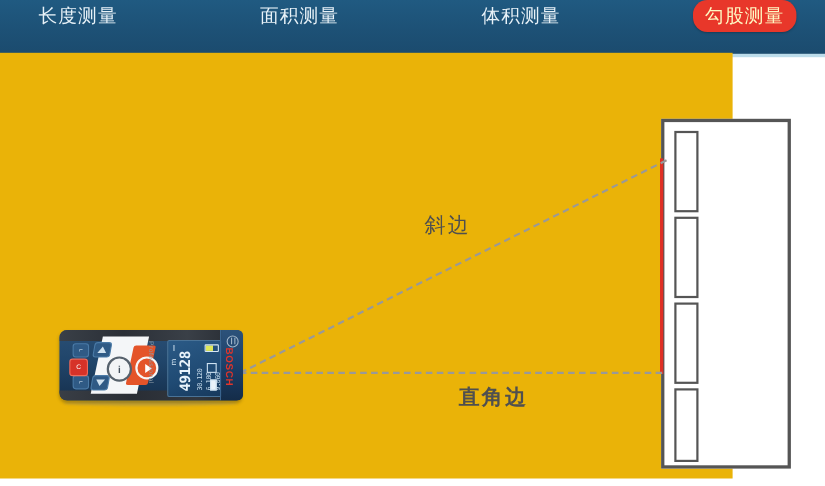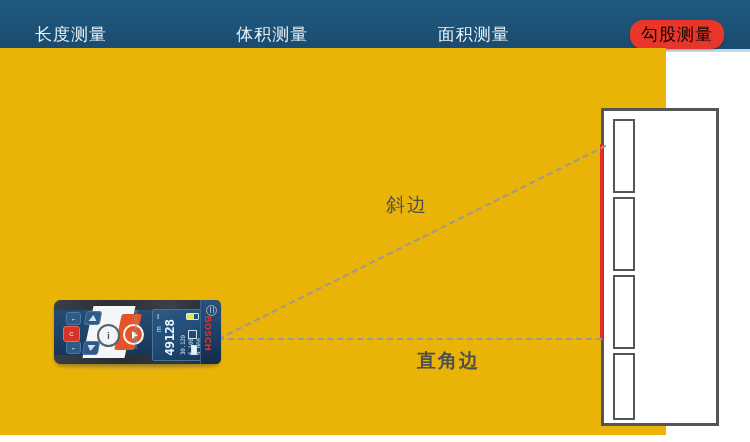--- a/index.html
+++ b/index.html
@@ -19,37 +19,37 @@
   
   .navbar {
     position: absolute;
     left: 0; top: 0;
     width: 750px;
     height: 52px;
     background: linear-gradient(180deg, #205a81 0%, #1d5176 55%, #1b4b6e 100%);
     border-bottom: 3px solid #bcdcea;
     box-sizing: border-box;
     display: flex;
-    align-items: flex-end;
+    align-items: flex-start;
     justify-content: space-between;
     padding: 0 26px;
   }
   .nav-tab {
     color: #e8f2f8;
     font-size: 17px;
     letter-spacing: 1px;
     line-height: 1;
     padding: 6px 9px;
     border-radius: 13px;
     white-space: nowrap;
     cursor: pointer;
   }
   .nav-tab.active {
     background: #e8372a;
-    color: #000000;
+    color: #fef9c3;
     padding: 6px 11px;
     box-shadow: 0 1px 2px rgba(0,0,0,0.25);
   }
 
   
   .stage {
     position: absolute;
     left: 0; top: 48px;
     width: 666px;
     height: 387px;
@@ -368,22 +368,22 @@
     filter: blur(1px);
   }
 </style>
 </head>
 <body>
 
 <div id="root">
 
   <div class="navbar">
     <div class="nav-tab">长度测量</div>
+    <div class="nav-tab">面积测量</div>
     <div class="nav-tab">体积测量</div>
-    <div class="nav-tab">面积测量</div>
     <div class="nav-tab active">勾股测量</div>
   </div>
 
   <div class="stage">
 
     <div class="building">
       <div class="window win1"></div>
       <div class="window win2"></div>
       <div class="window win3"></div>
       <div class="window win4"></div>

